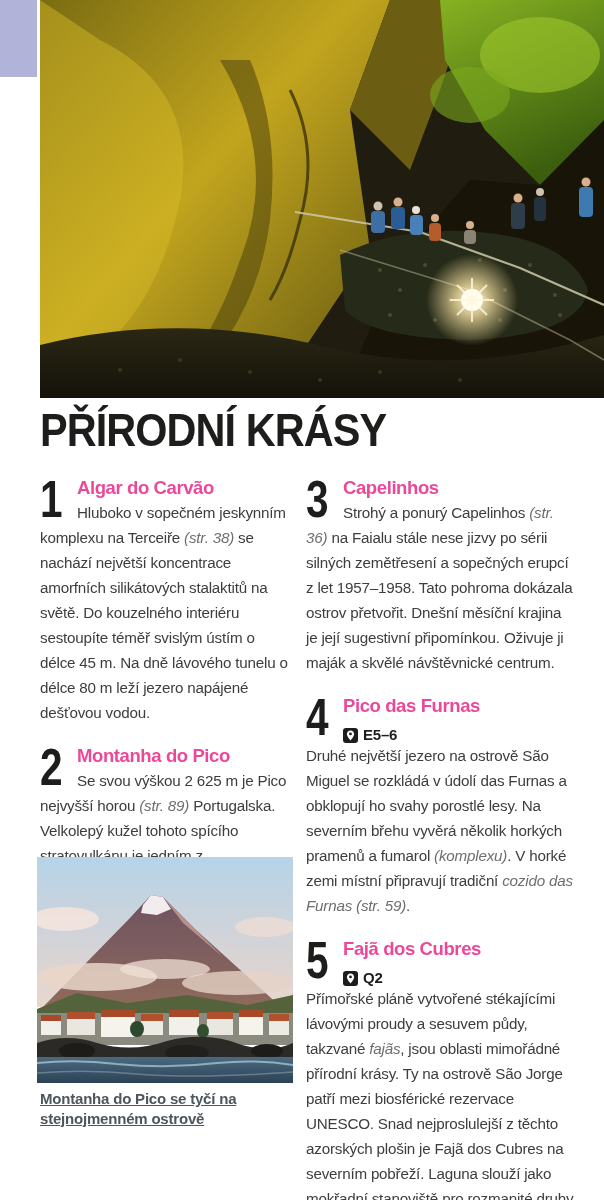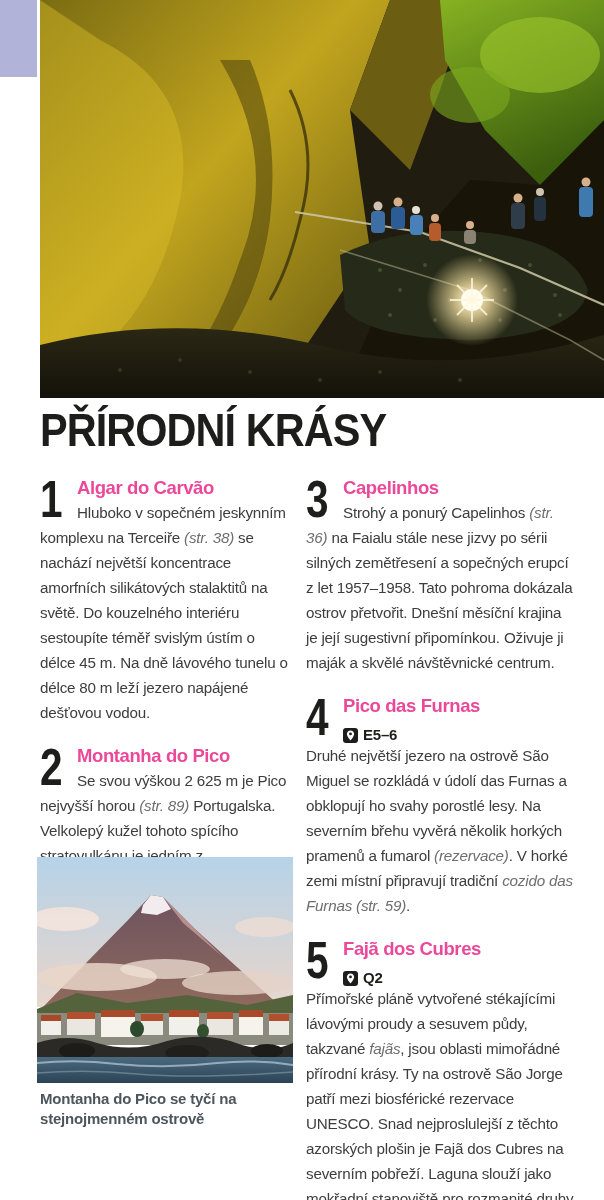--- a/index.html
+++ b/index.html
@@ -39,20 +39,21 @@
     display:flex;align-items:flex-end;gap:5px;height:25px;
     font-size:15px;font-weight:bold;color:#1d1d1b;letter-spacing:-0.2px;
   }
   .mapref .pin{width:15px;height:15px;flex:0 0 15px;}
   .photo2{position:absolute;left:37px;top:857px;width:256px;height:226px;overflow:hidden;}
   .photo2 svg{display:block;}
   .caption{
     position:absolute;left:40px;top:1089px;width:218px;
     font-size:15px;line-height:19.5px;font-weight:bold;color:#4c565c;
     letter-spacing:-0.2px;
+    text-decoration:underline;
   }
 </style>
 </head>
 <body>
 
 <div class="edge-tab"></div>
 
 <div class="hero">
   <svg width="564" height="398" viewBox="0 0 564 398" xmlns="http://www.w3.org/2000/svg">
     <defs>
@@ -186,21 +187,21 @@
     <div class="num">4</div>
     <h3>Pico das Furnas</h3>
     <div class="mapref">
       <svg class="pin" viewBox="0 0 15 15">
         <rect x="0" y="0" width="15" height="15" rx="3" fill="#1d1d1b"></rect>
         <path d="M7.5 2.4 C5.4 2.4 3.9 4 3.9 6 c0 2.6 3.6 6.4 3.6 6.4 s3.6-3.8 3.6-6.4 C11.1 4 9.6 2.4 7.5 2.4 z" fill="#ffffff"></path>
         <circle cx="7.5" cy="5.9" r="1.4" fill="#1d1d1b"></circle>
       </svg>
       <span>E5–6</span>
     </div>
-    <p><span>Druhé největší jezero na ostrově São Miguel se rozkládá v údolí das Furnas a obklopují ho svahy porostlé lesy. Na severním břehu vyvěrá několik horkých pramenů a fumarol </span><i>(rezervace)</i><span>. V horké zemi místní připravují tradiční </span><i>cozido das Furnas (str. 59)</i><span>.</span></p>
+    <p><span>Druhé největší jezero na ostrově São Miguel se rozkládá v údolí das Furnas a obklopují ho svahy porostlé lesy. Na severním břehu vyvěrá několik horkých pramenů a fumarol </span><i>(komplexu)</i><span>. V horké zemi místní připravují tradiční </span><i>cozido das Furnas (str. 59)</i><span>.</span></p>
   </div>
 
   <div class="entry">
     <div class="num">5</div>
     <h3>Fajã dos Cubres</h3>
     <div class="mapref">
       <svg class="pin" viewBox="0 0 15 15">
         <rect x="0" y="0" width="15" height="15" rx="3" fill="#1d1d1b"></rect>
         <path d="M7.5 2.4 C5.4 2.4 3.9 4 3.9 6 c0 2.6 3.6 6.4 3.6 6.4 s3.6-3.8 3.6-6.4 C11.1 4 9.6 2.4 7.5 2.4 z" fill="#ffffff"></path>
         <circle cx="7.5" cy="5.9" r="1.4" fill="#1d1d1b"></circle>

